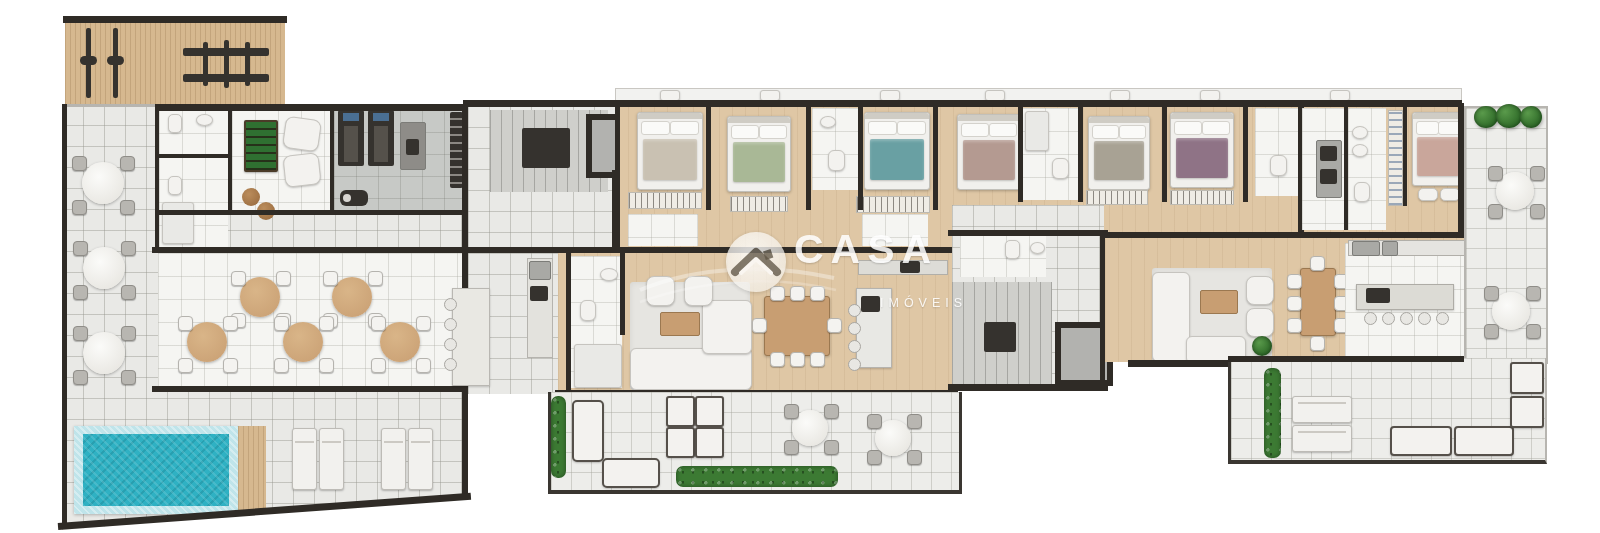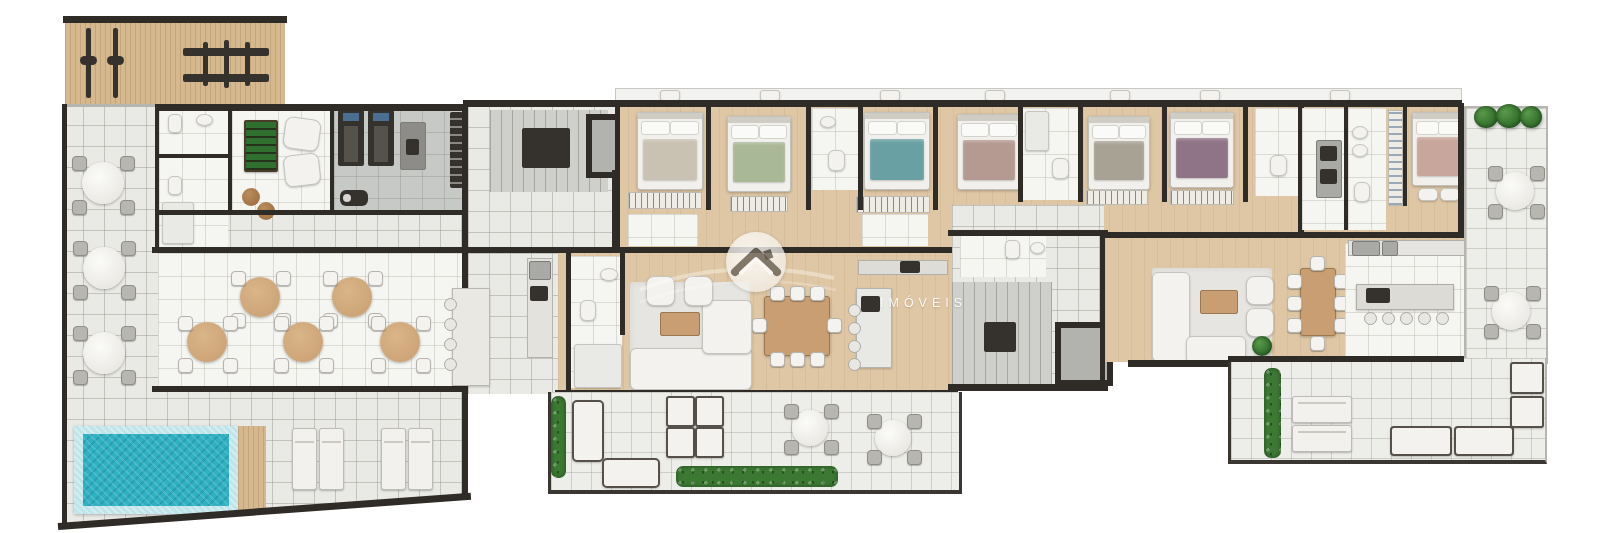--- a/index.html
+++ b/index.html
@@ -442,16 +442,17 @@
       <path d="M2,38 C60,14 130,12 196,26" stroke="#ffffff" stroke-width="4" fill="none" opacity=".7"></path>
       <path d="M2,50 C70,26 140,24 198,38" stroke="#ffffff" stroke-width="2.5" fill="none" opacity=".45"></path>
     </svg>
     <div class="circle">
       <svg width="60" height="60" viewBox="0 0 60 60">
         <path d="M9,40 L30,20 L51,40" stroke="rgba(74,66,54,.78)" stroke-width="8" fill="none" stroke-linejoin="round" stroke-linecap="round"></path>
         <rect x="38" y="18" width="8" height="9" fill="rgba(74,66,54,.78)" transform="rotate(-18 42 22)"></rect>
         <path d="M15,41 L30,27 L45,41" stroke="#ffffff" stroke-width="4" fill="none" stroke-linejoin="round" stroke-linecap="round"></path>
       </svg>
     </div>
+    <div class="l1">CASA</div>
     <div class="l3">IMÓVEIS</div>
   </div>
 
 </div>
 
 </body></html>

